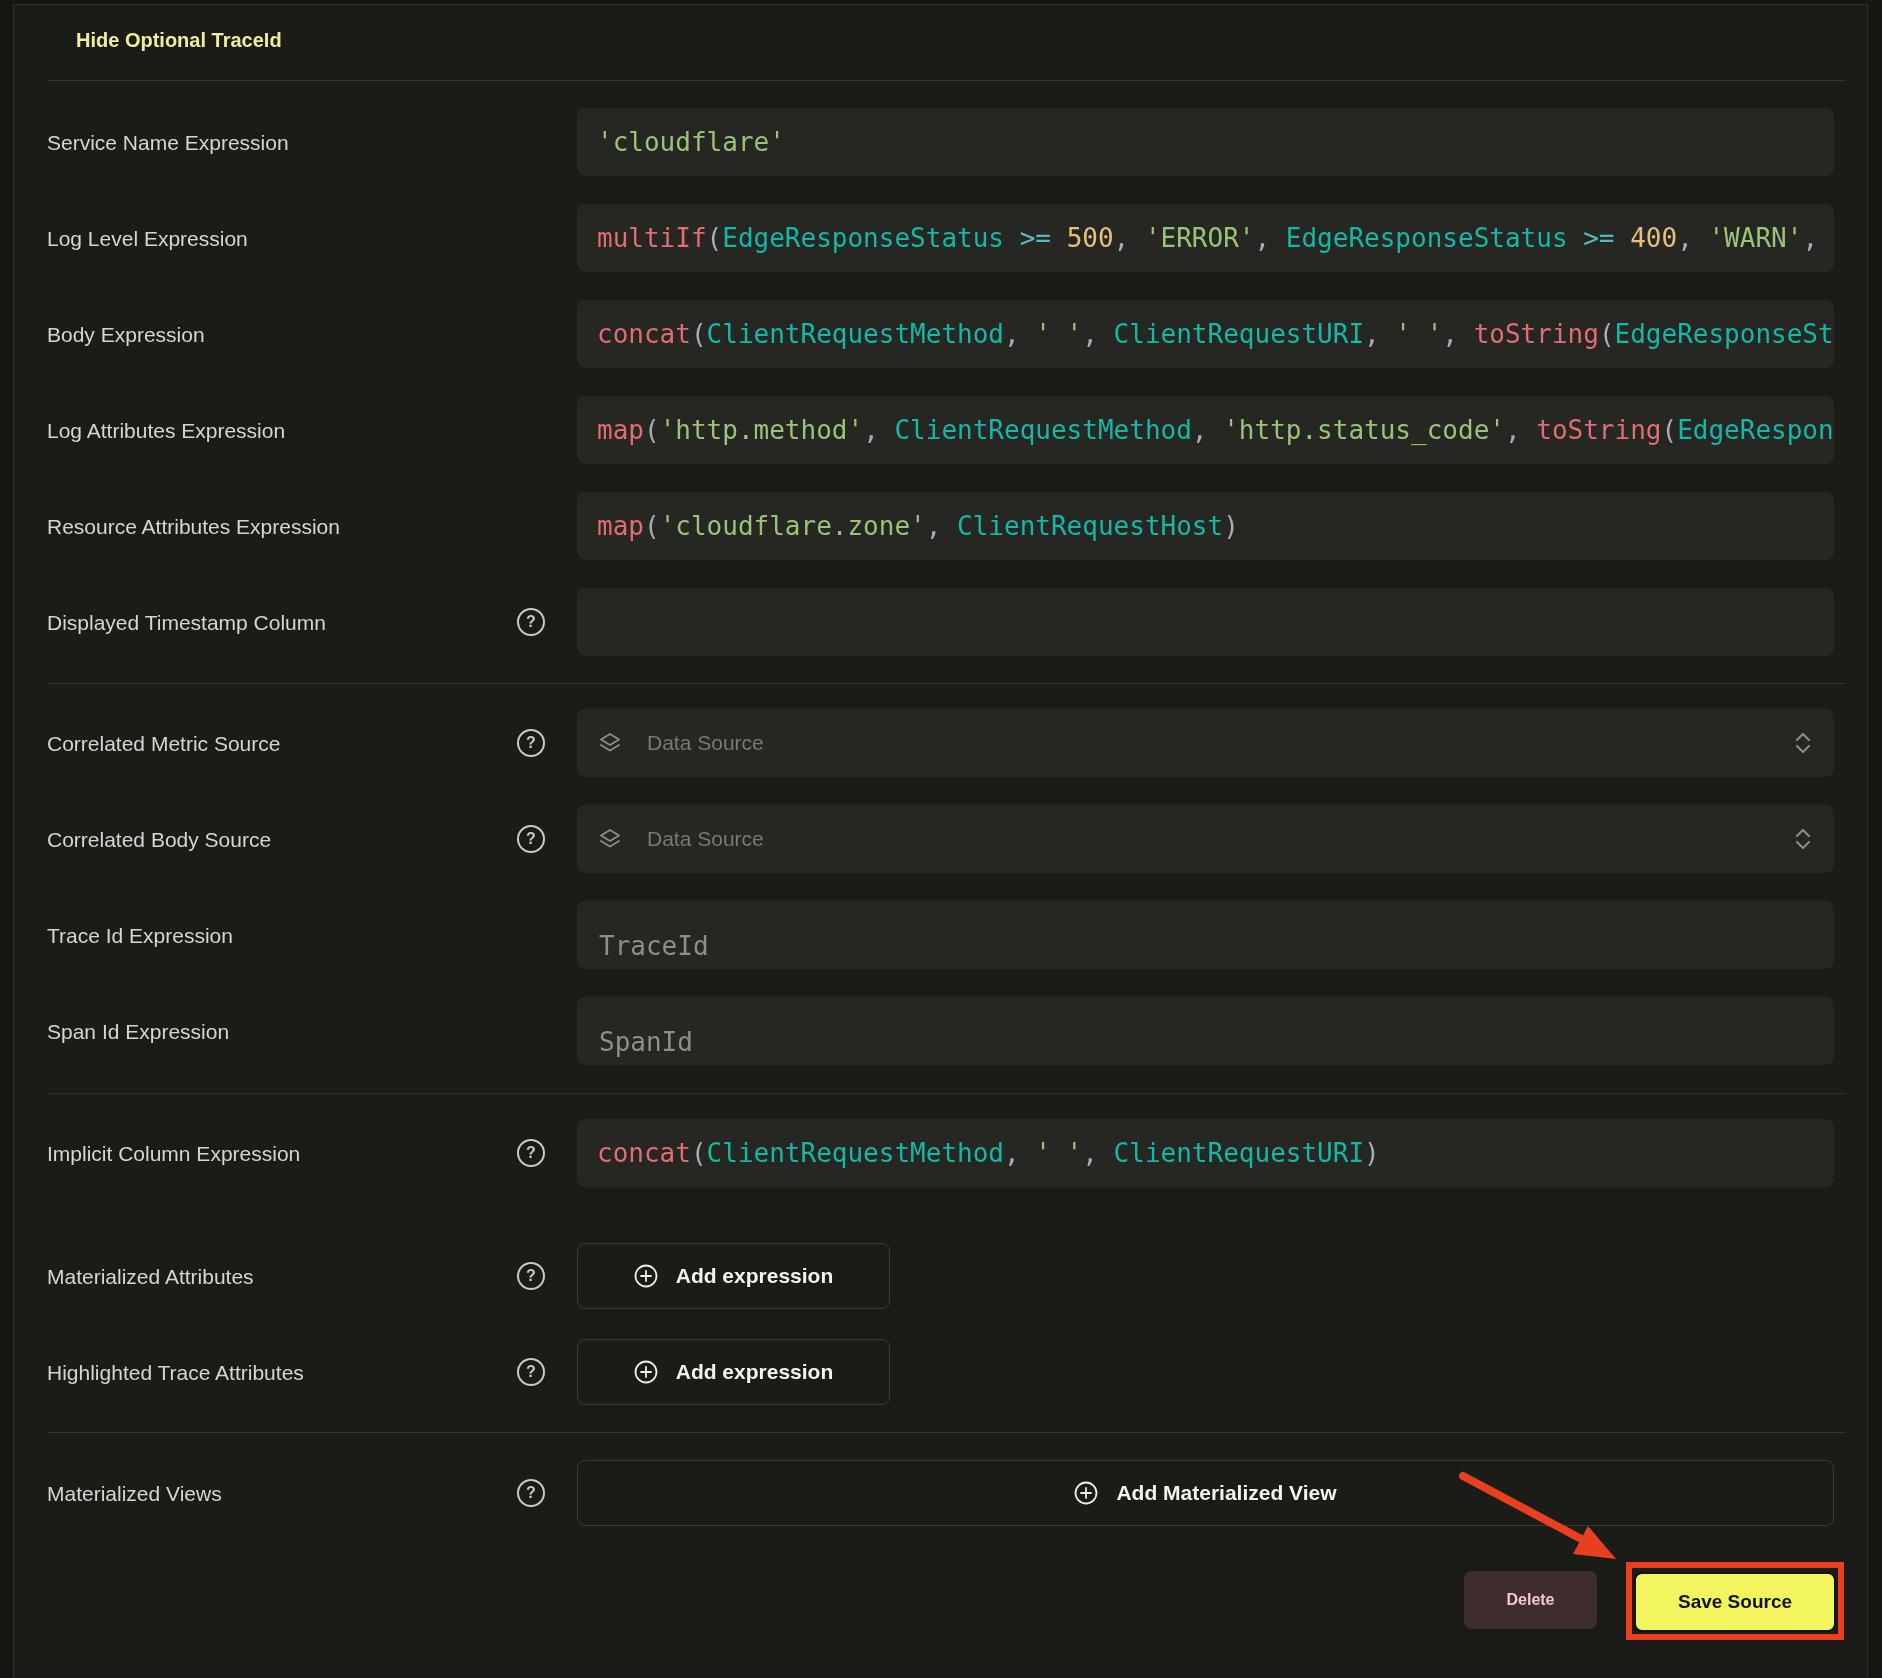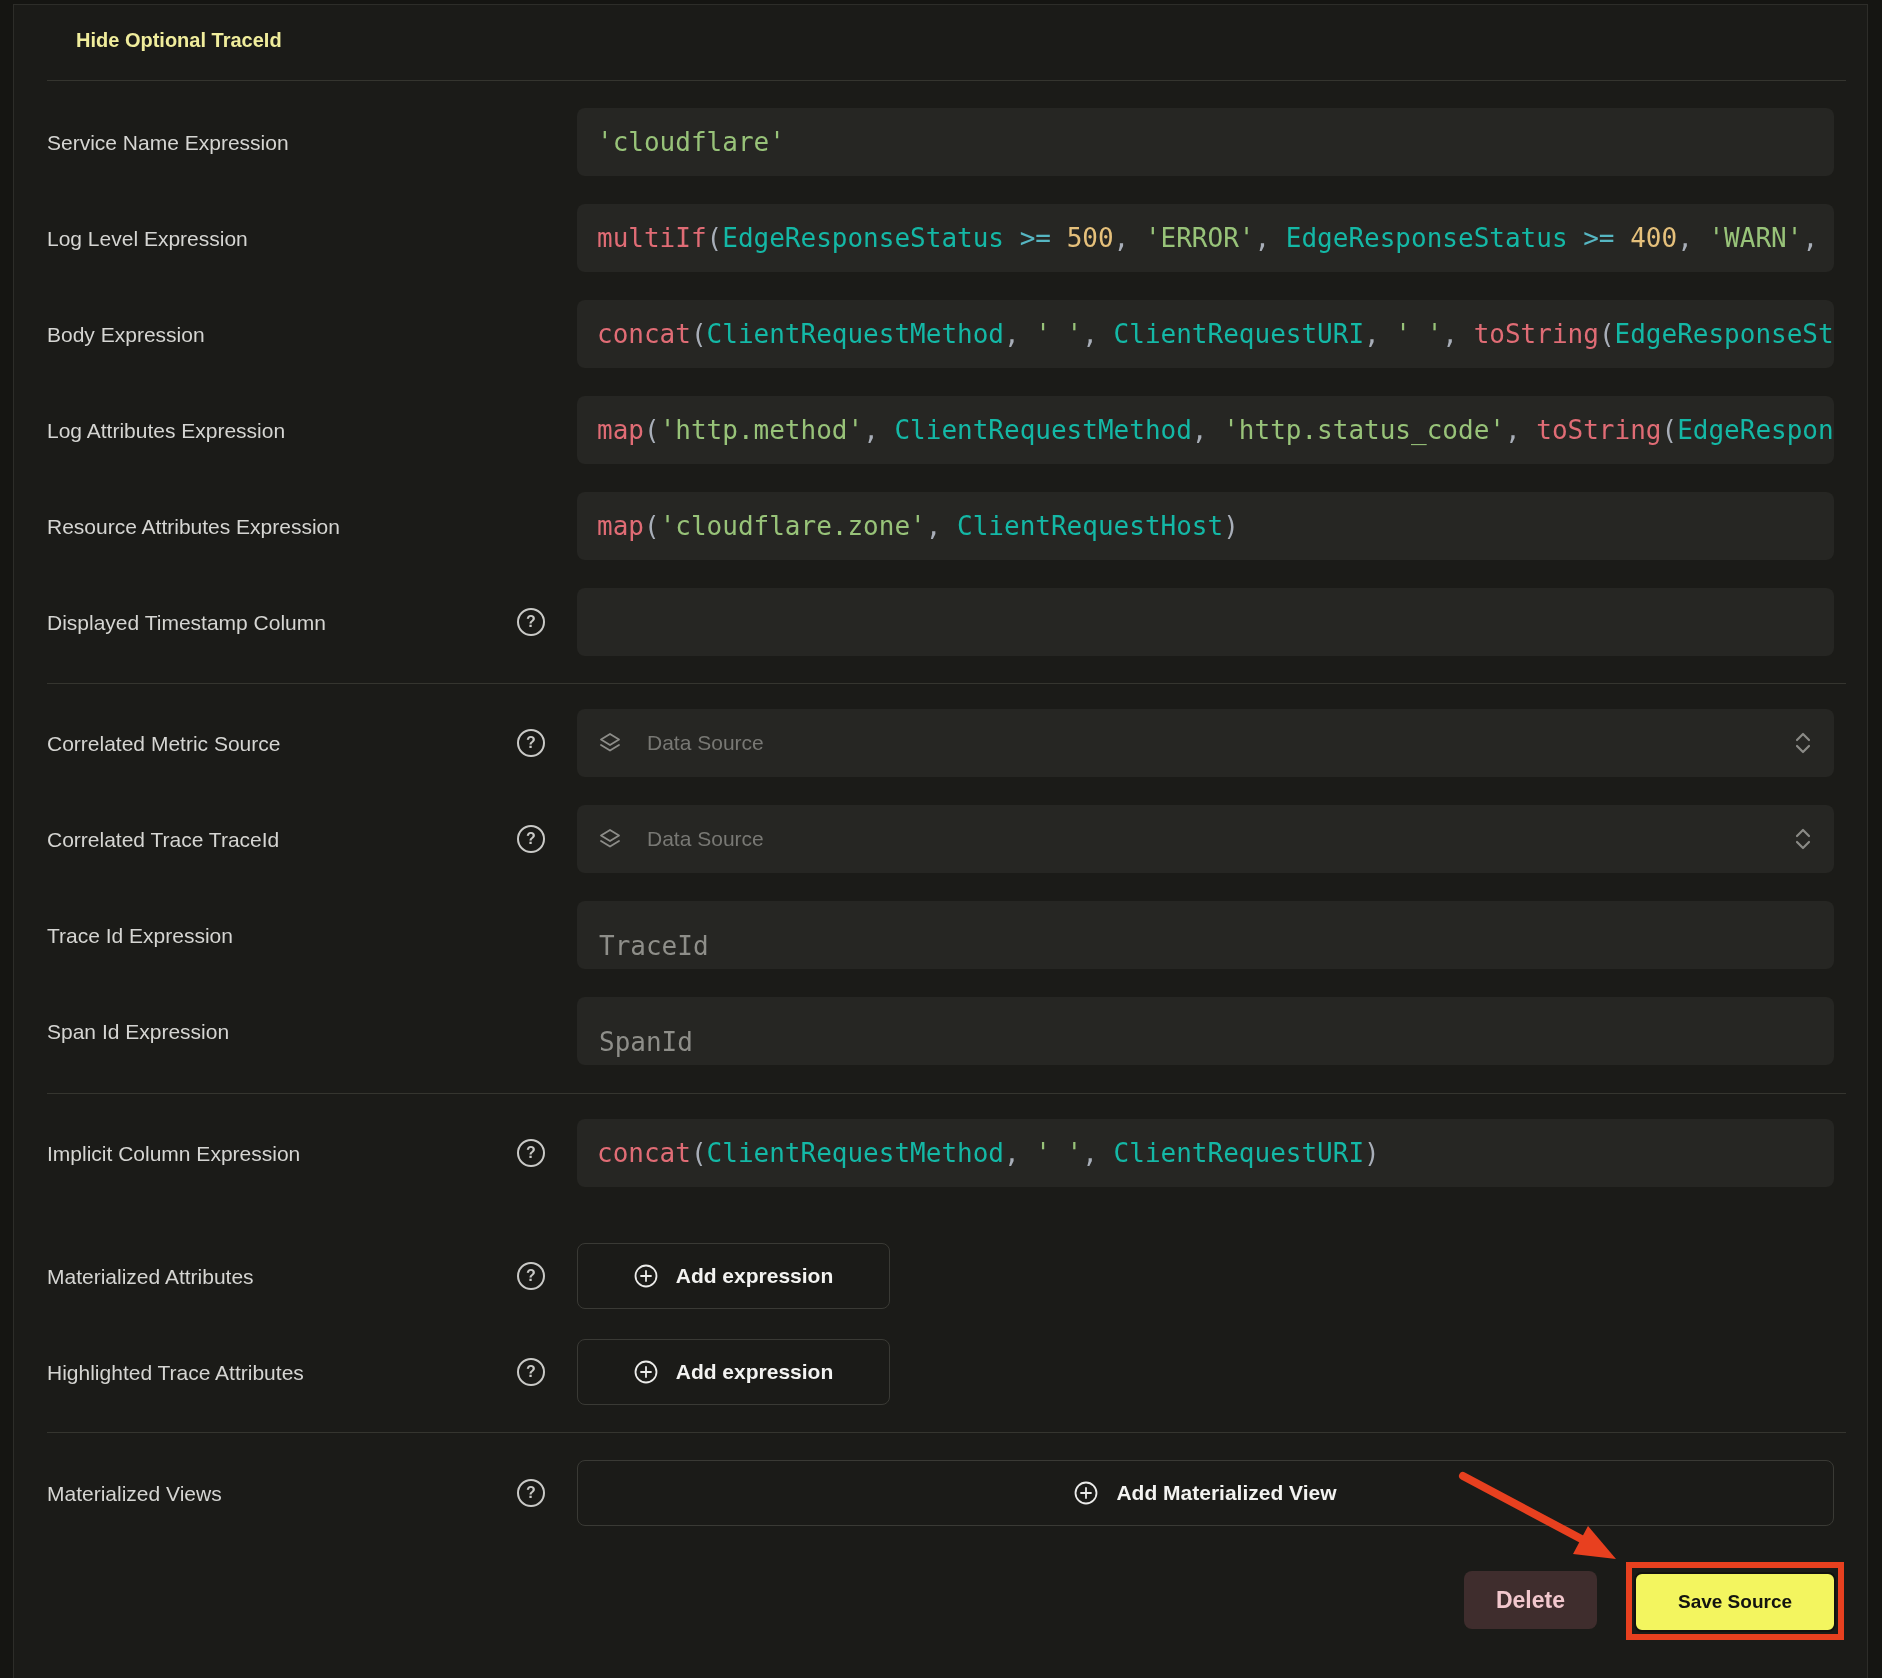--- a/index.html
+++ b/index.html
@@ -47,21 +47,21 @@
   .icon{display:flex;align-items:center;justify-content:center;flex:none;}
   .btn-outline{
     position:absolute;box-sizing:border-box;background:transparent;
     border:1px solid #3a3a35;border-radius:8px;cursor:pointer;
     display:flex;align-items:center;justify-content:center;gap:18px;
     color:#f3f3f1;font-size:21px;font-weight:bold;font-family:"Liberation Sans",sans-serif;
   }
   .btn-delete{
     position:absolute;left:1464px;top:1571px;width:133px;height:58px;border:none;
     background:#3f2d2d;border-radius:8px;cursor:pointer;
-    color:#f2c7cd;font-size:23px;font-weight:bold;font-family:"Liberation Sans",sans-serif;
+    color:#f2c7cd;font-size:16px;font-weight:bold;font-family:"Liberation Sans",sans-serif;
   }
   .btn-save{
     position:absolute;left:1634px;top:1572px;width:202px;height:60px;box-sizing:border-box;
     background:#f3f55f;border:2px solid #12120f;border-radius:8px;cursor:pointer;
     color:#131310;font-size:19px;font-weight:bold;font-family:"Liberation Sans",sans-serif;
   }
   .annot-rect{
     position:absolute;left:1626px;top:1562px;width:218px;height:78px;box-sizing:border-box;
     border:6px solid #e8401f;pointer-events:none;
   }
@@ -109,21 +109,21 @@
   </span>
   <span class="select-placeholder">Data Source</span>
   <span class="icon">
     <svg width="22" height="28" viewBox="0 0 22 28" fill="none" stroke="#8a8a86" stroke-width="2.2" stroke-linejoin="round" stroke-linecap="round">
       <polyline points="5,11 11,5 17,11"></polyline>
       <polyline points="5,17 11,23 17,17"></polyline>
     </svg>
   </span>
 </div>
 
-<div class="field-label" style="top:826px;">Correlated Trace TraceId</div>
+<div class="field-label" style="top:826px;">Correlated Body Source</div>
 <div class="qicon" style="top:825px;">?</div>
 <div class="inputbox selectbox" style="top:805px;">
   <span class="icon">
     <svg width="26" height="26" viewBox="0 0 26 26" fill="none" stroke="#8c8c88" stroke-width="1.8" stroke-linejoin="round" stroke-linecap="round">
       <path d="M13 4 L22 9.5 L13 15 L4 9.5 Z"></path>
       <path d="M4 15 L13 20.5 L22 15"></path>
     </svg>
   </span>
   <span class="select-placeholder">Data Source</span>
   <span class="icon">

